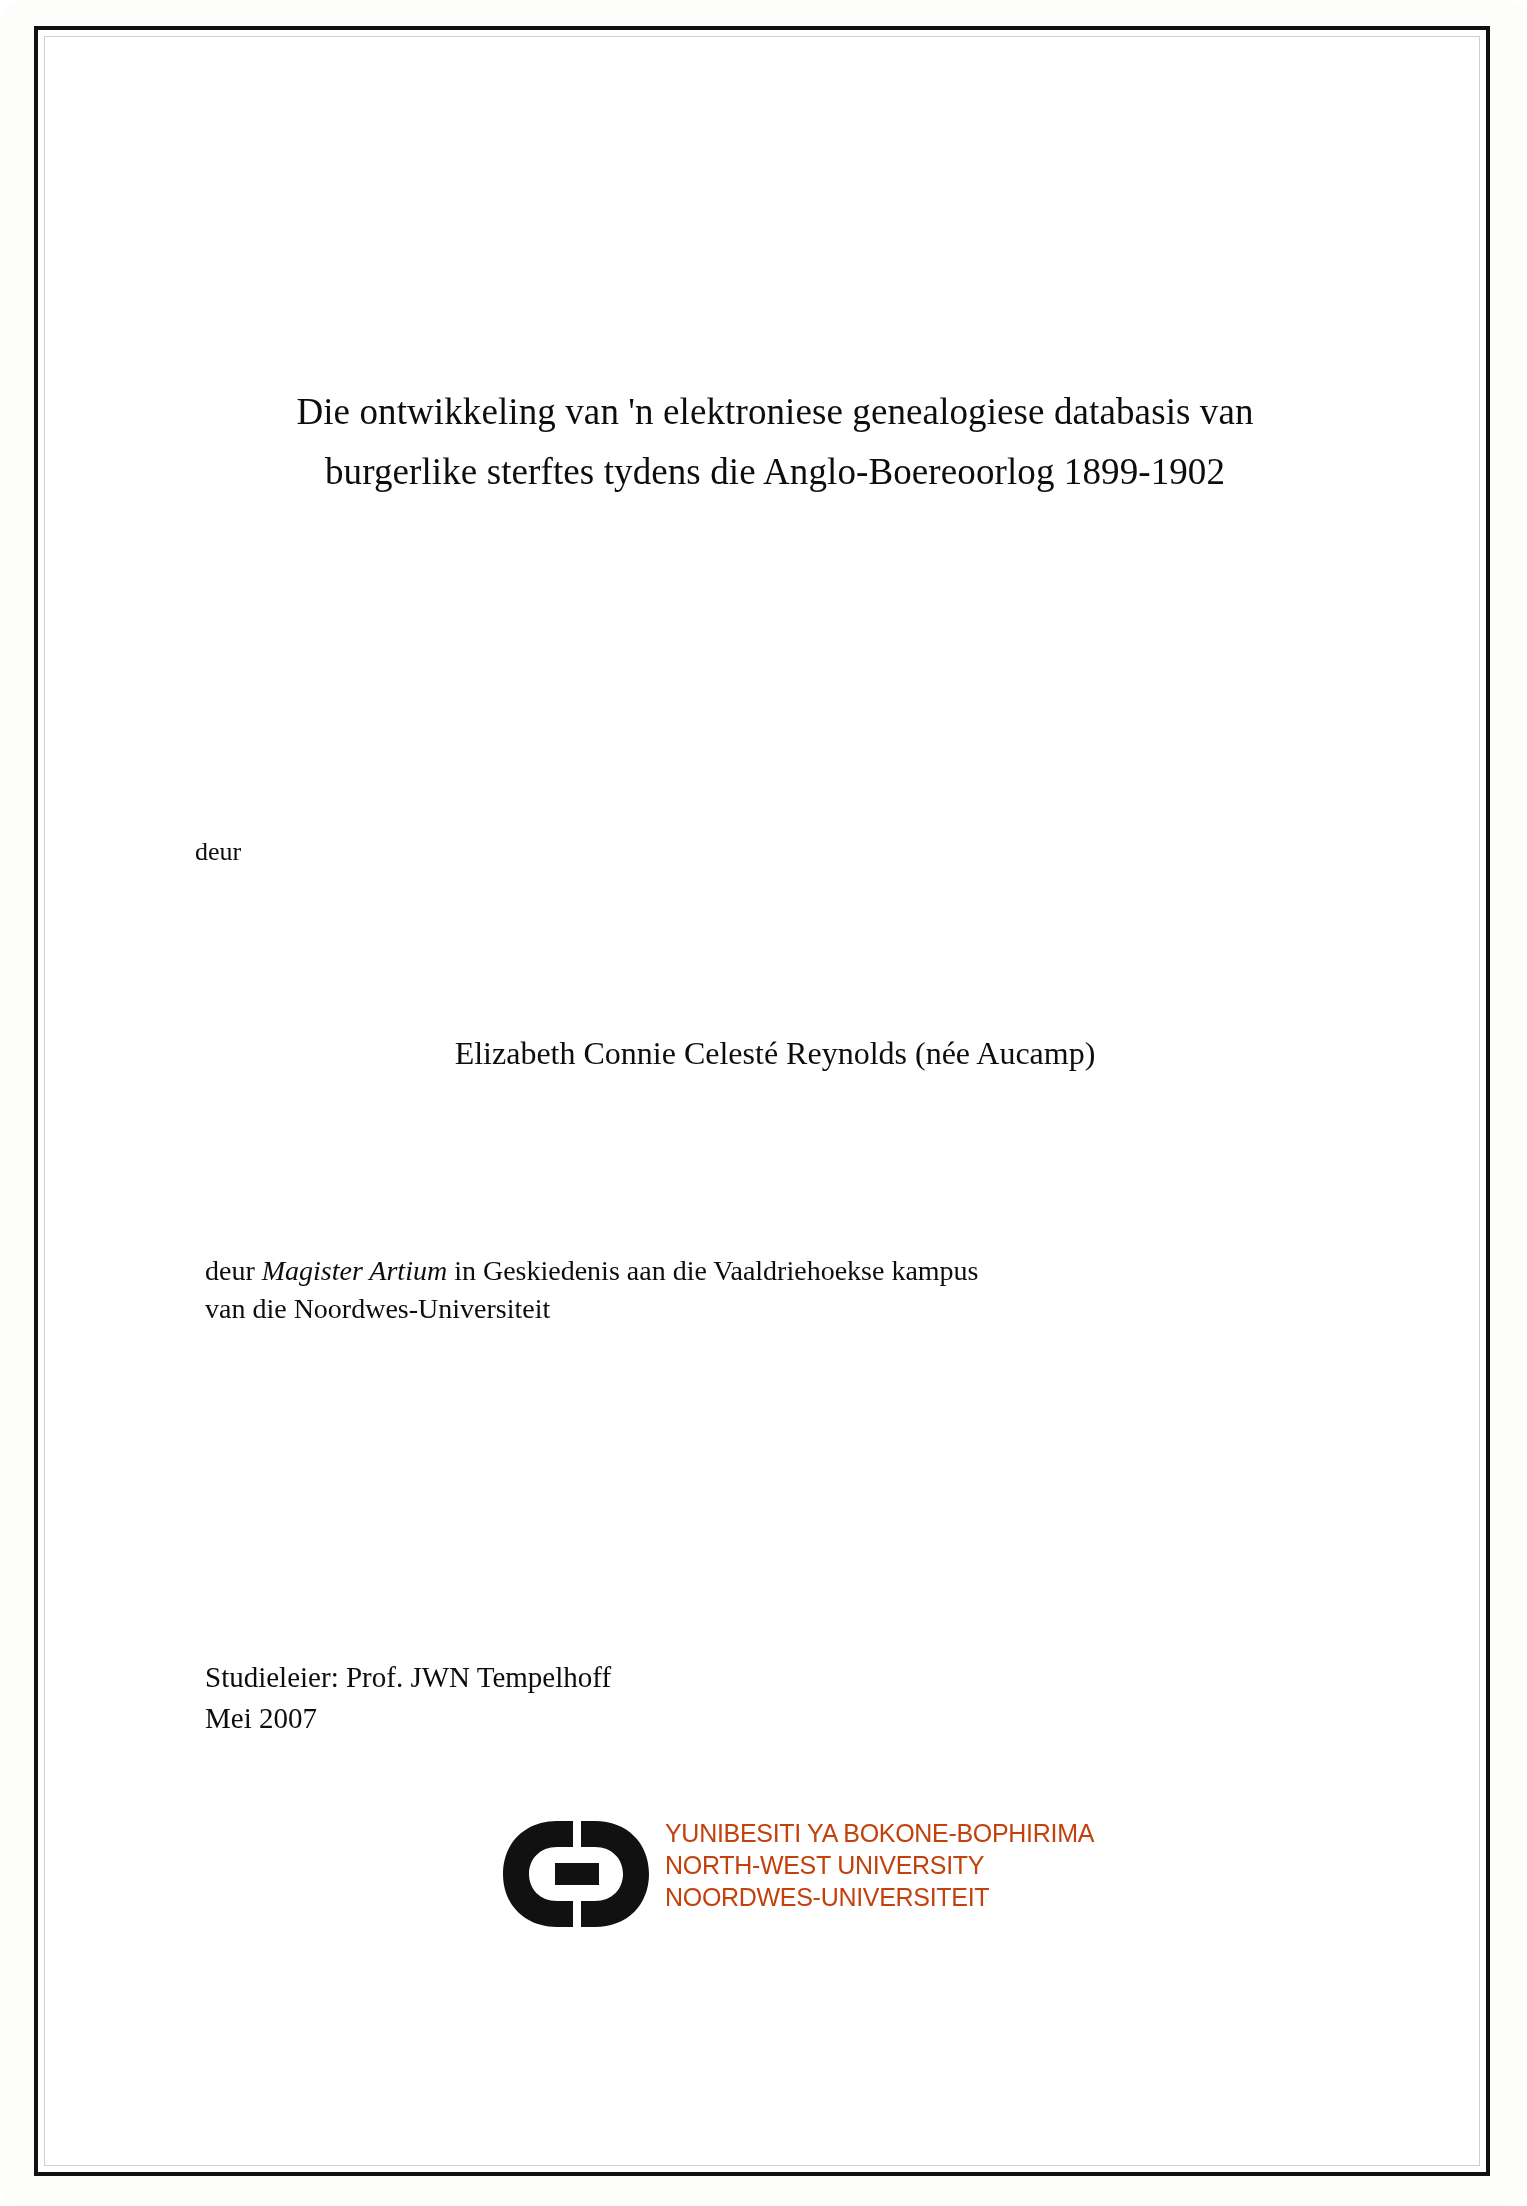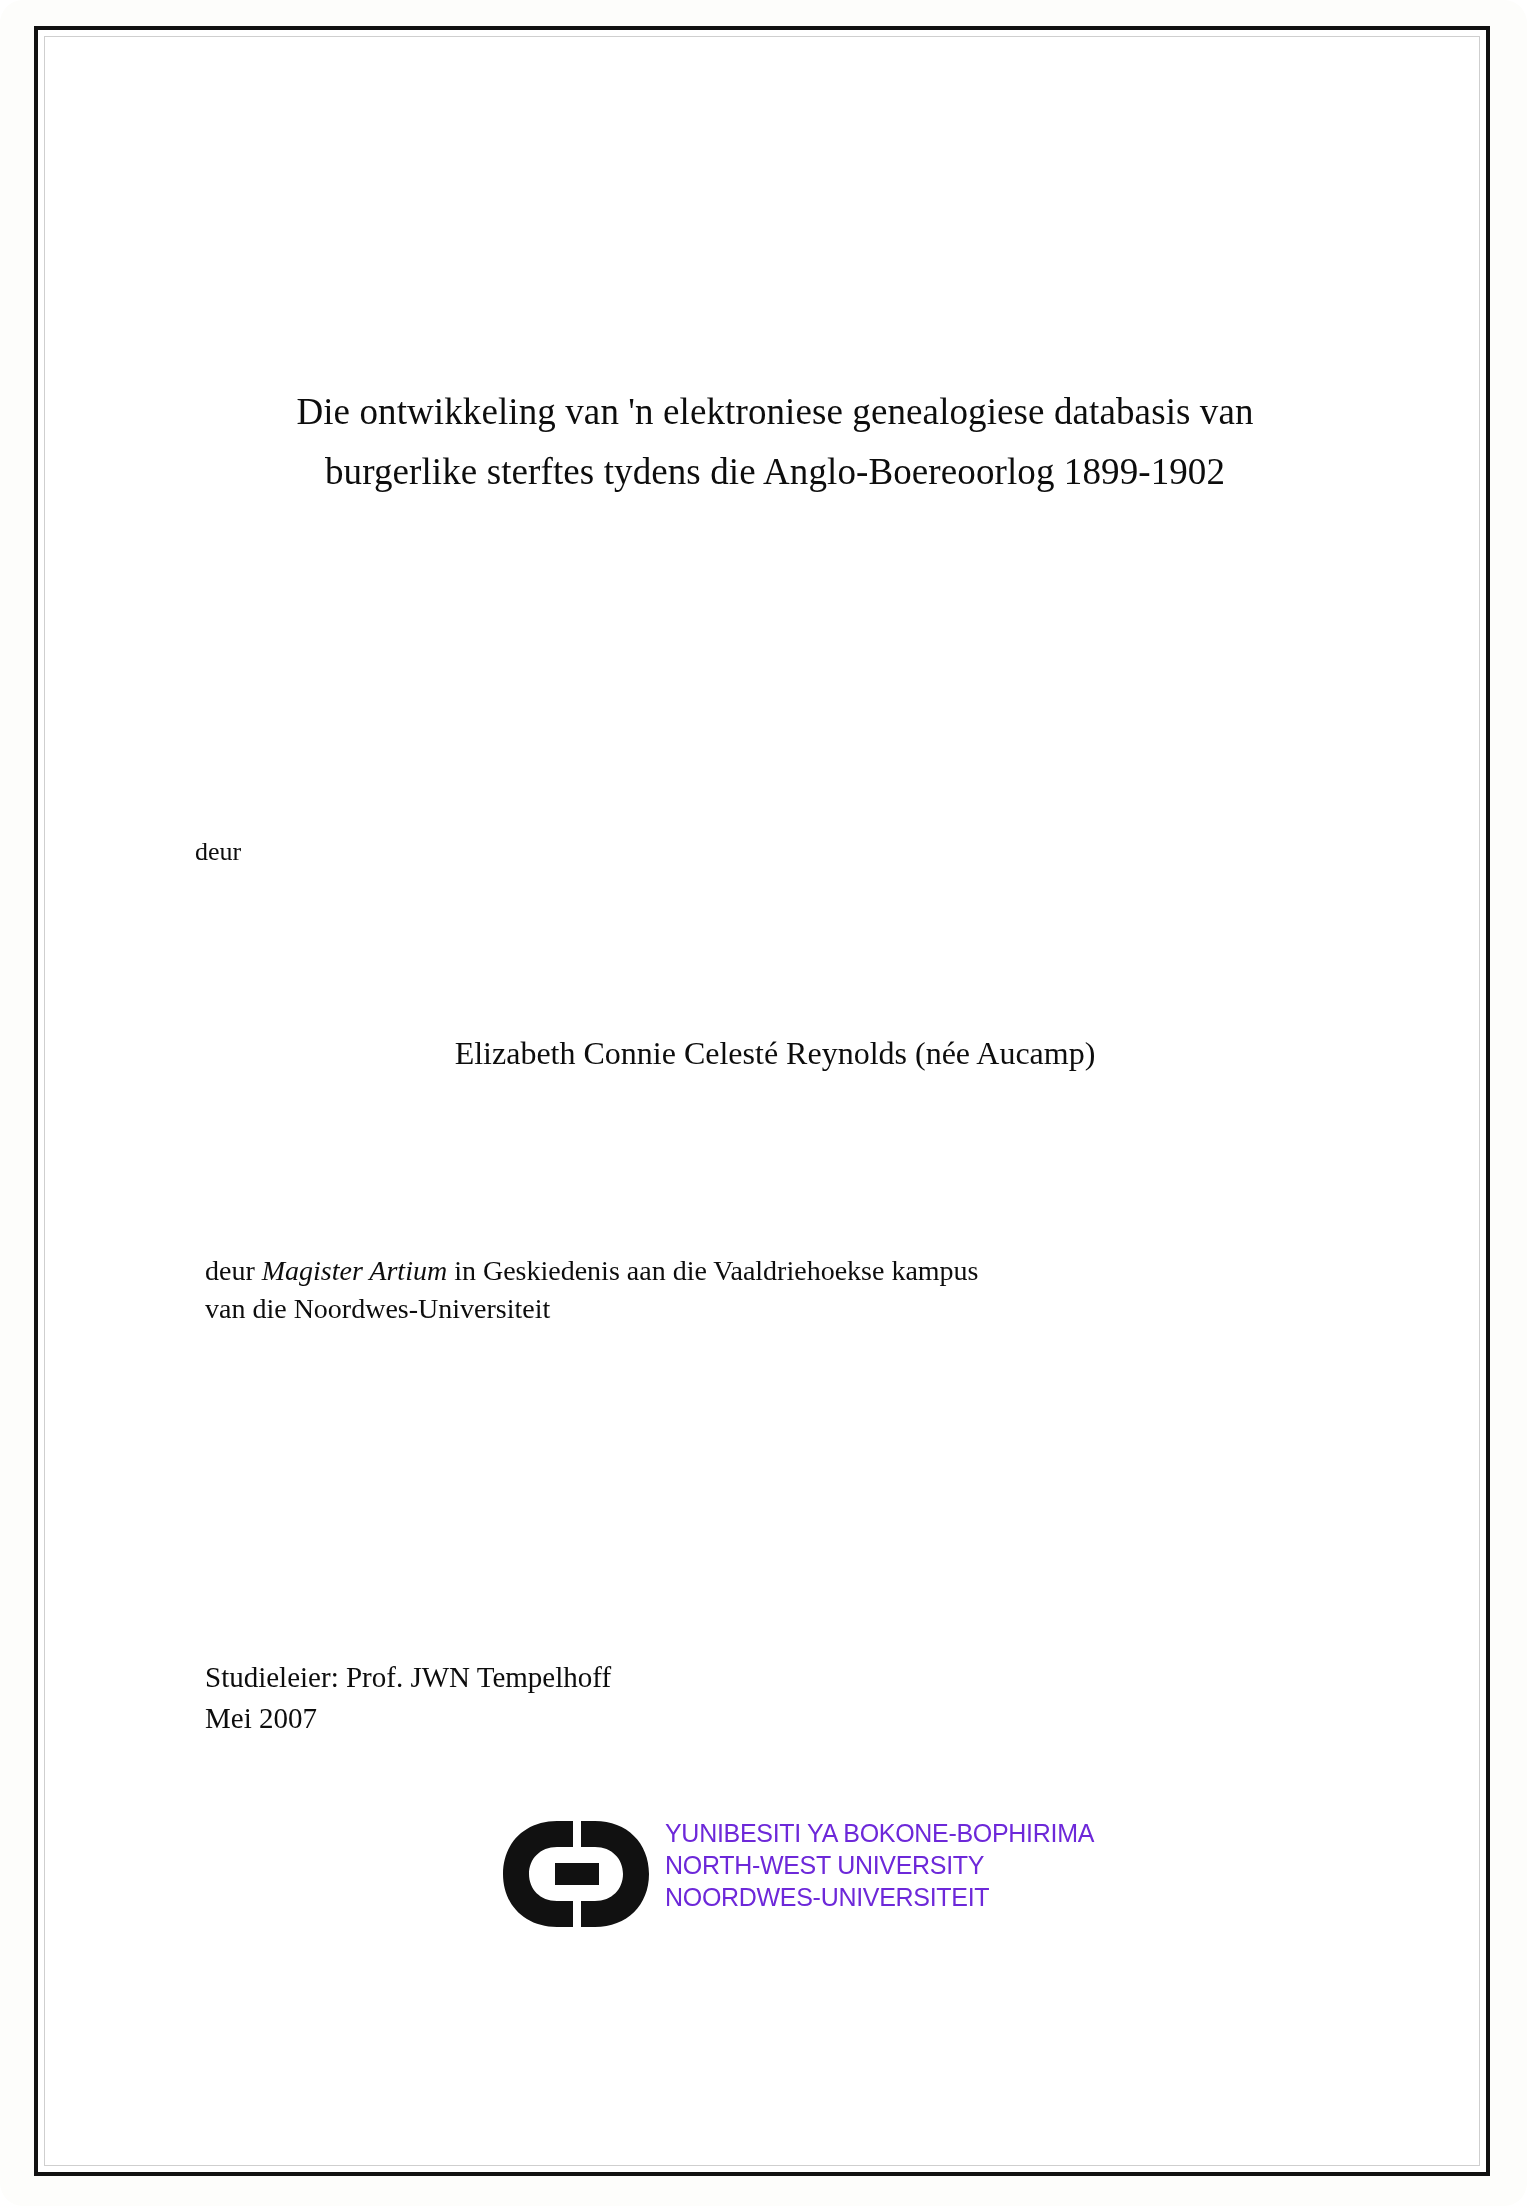--- a/index.html
+++ b/index.html
@@ -130,21 +130,21 @@
     height: 118px;
   }
   .logo-text {
     position: absolute;
     left: 170px;
     top: 10px;
     font-family: "Liberation Sans", sans-serif;
     font-size: 25px;
     line-height: 1.28;
     letter-spacing: -0.3px;
-    color: #6d28d9;
+    color: #c2410c;
     white-space: nowrap;
   }
   .logo-text span { display: block; }
 </style>
 </head>
 <body>
 
 <div class="scan">
   <div class="page-frame">
     <div class="page-inner">

